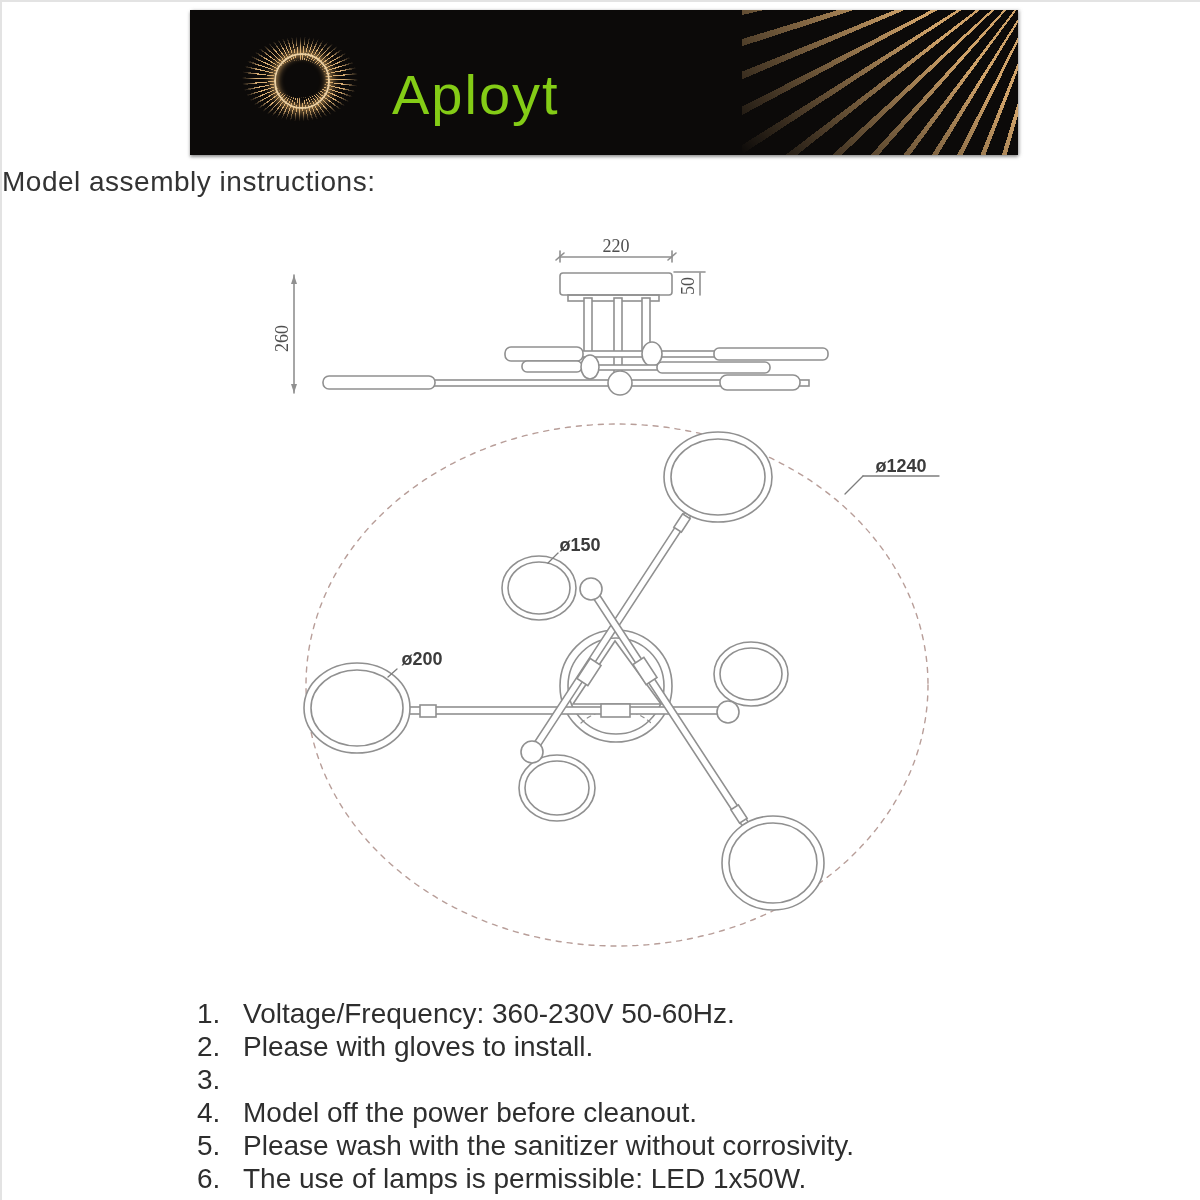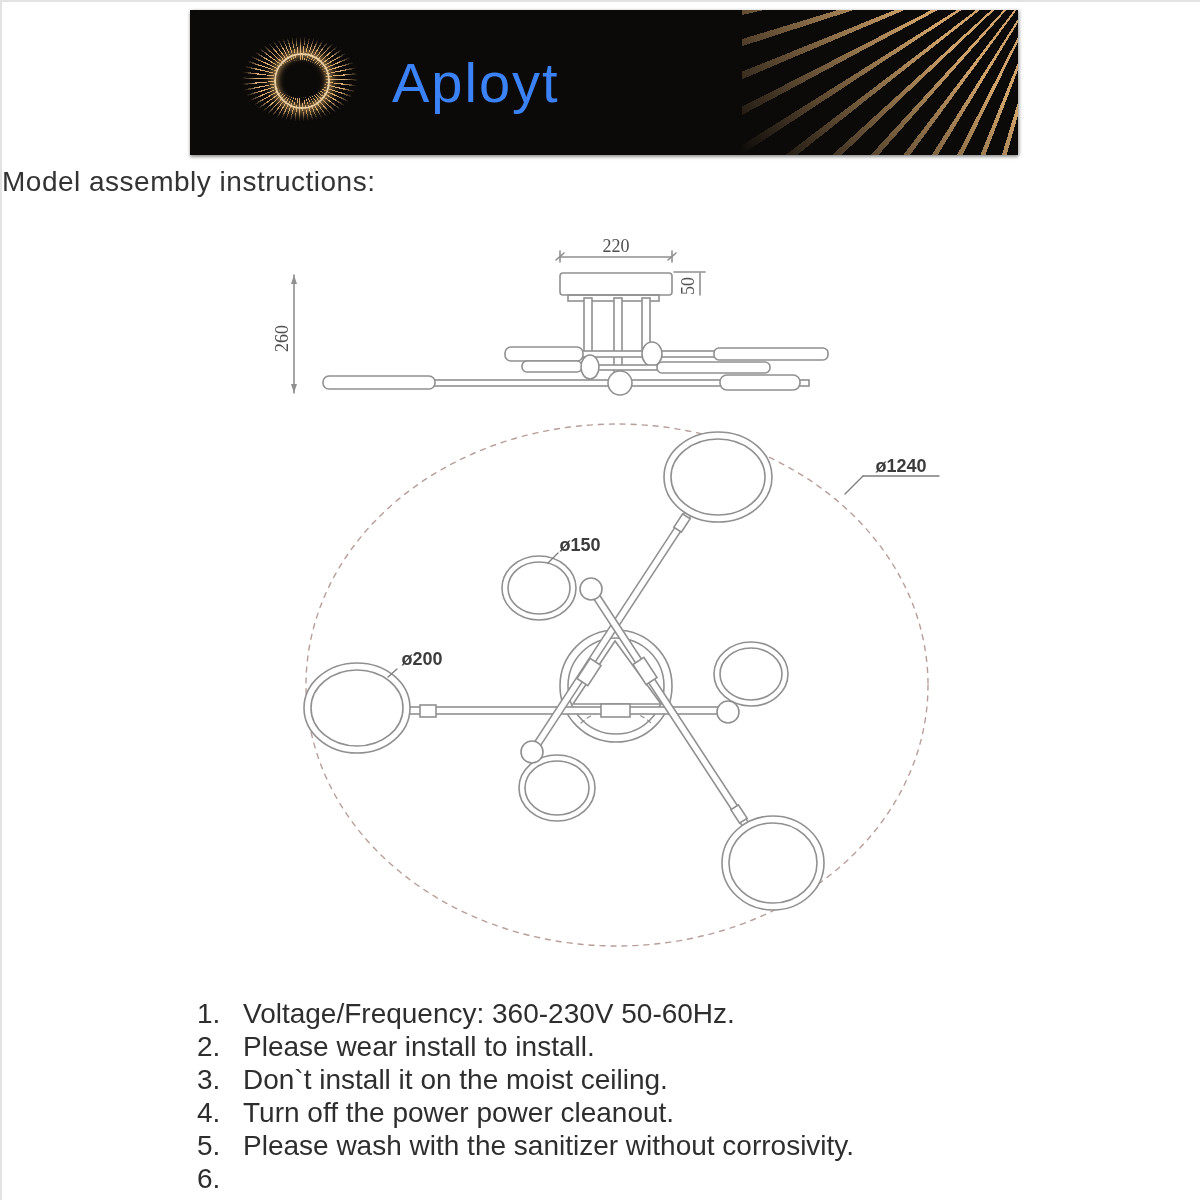--- a/index.html
+++ b/index.html
@@ -22,22 +22,22 @@
       transparent 0 25px,#000 27px 44px,rgba(0,0,0,.35) 52px,transparent 58px);
     mask:radial-gradient(82px 60px at 50% 50%,
       transparent 0 25px,#000 27px 44px,rgba(0,0,0,.35) 52px,transparent 58px);
   }
   .starburst-ring{
     position:absolute;left:84px;top:43px;width:52px;height:52px;border-radius:50%;
     border:2px solid #eccfa0;box-shadow:0 0 10px 2px rgba(225,175,105,.85),
     inset 0 0 6px 1px rgba(225,175,105,.8);
   }
   .brand{
-    position:absolute;left:202px;top:0;height:100%;display:flex;align-items:center;
-    color:#3b82f6;font-size:56px;letter-spacing:2px;font-weight:400;
+    position:absolute;left:202px;top:12px;height:100%;display:flex;align-items:center;
+    color:#84cc16;font-size:56px;letter-spacing:2px;font-weight:400;
   }
   .corner-rays{
     position:absolute;left:552px;top:0;width:276px;height:145px;
     background:repeating-conic-gradient(from 150deg at 118% -48%,
       #cfa269 0deg 1.15deg, rgba(0,0,0,0) 1.15deg 5.1deg);
     -webkit-mask:linear-gradient(225deg,#000 25%,rgba(0,0,0,.25) 80%,transparent 100%);
     mask:linear-gradient(225deg,#000 25%,rgba(0,0,0,.25) 80%,transparent 100%);
   }
   
   .title-block{
@@ -212,30 +212,30 @@
   </g>
 </svg>
 
 <div class="instructions">
   <div class="instr-row">
     <span class="instr-num">1.</span>
     <span>Voltage/Frequency: 360-230V 50-60Hz.</span>
   </div>
   <div class="instr-row">
     <span class="instr-num">2.</span>
-    <span>Please wear install to install.</span>
+    <span>Please with gloves to install.</span>
   </div>
   <div class="instr-row">
     <span class="instr-num">3.</span>
-    <span>Don`t install it on the moist ceiling.</span>
   </div>
   <div class="instr-row">
     <span class="instr-num">4.</span>
-    <span>Turn off the power power cleanout.</span>
+    <span>Model off the power before cleanout.</span>
   </div>
   <div class="instr-row">
     <span class="instr-num">5.</span>
     <span>Please wash with the sanitizer without corrosivity.</span>
   </div>
   <div class="instr-row">
     <span class="instr-num">6.</span>
+    <span>The use of lamps is permissible: LED 1x50W.</span>
   </div>
 </div>
 
 </body></html>

